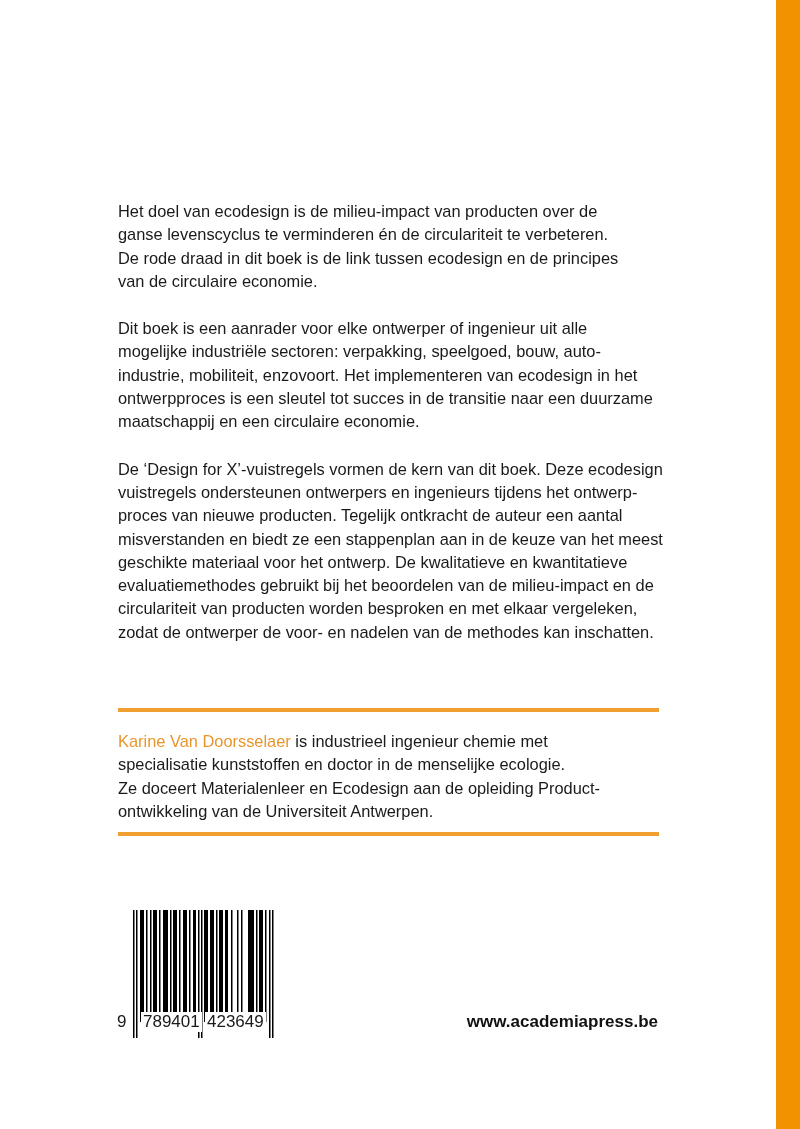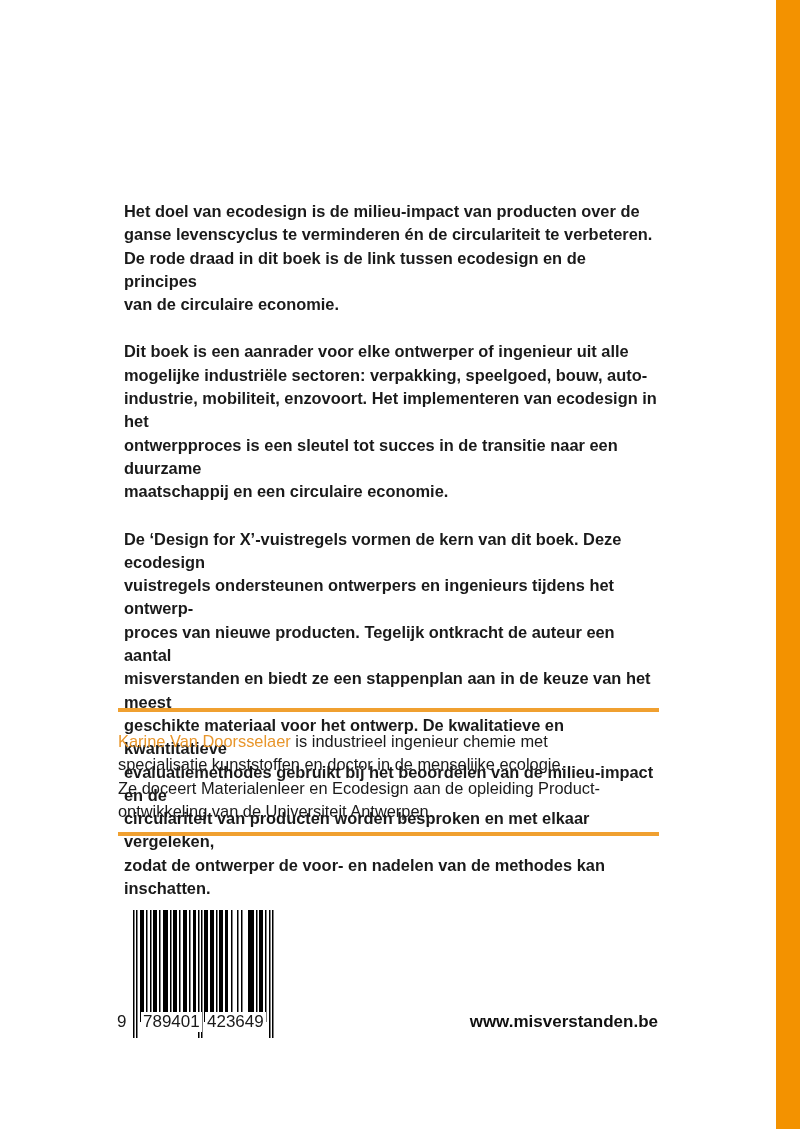--- a/index.html
+++ b/index.html
@@ -1,20 +1,20 @@
 <!DOCTYPE html>
 <html><head>
 <meta charset="utf-8">
 <style>
   html, body { margin: 0; padding: 0; }
   body { width: 800px; height: 1129px; background: #ffffff; position: relative; overflow: hidden;
          font-family: "Liberation Sans", sans-serif; color: #1a1a1a; }
   .orange-strip { position: absolute; top: 0; right: 0; width: 24px; height: 1129px; background: #f39200; }
   .content { position: absolute; left: 118px; top: 200px; width: 545px; }
-  .para { font-size: 16.4px; line-height: 23.3px; margin: 0 0 24px 6px; white-space: pre-line; font-weight: bold; }
+  .para { font-size: 16.4px; line-height: 23.3px; margin: 0 0 24px 0; white-space: pre-line; }
   .rule { position: absolute; left: 118px; width: 541px; height: 4px; background: #f0a030; }
   .author-block { position: absolute; left: 118px; top: 730px; width: 545px; font-size: 16.4px; line-height: 23.3px; white-space: pre-line; }
   .author-name { color: #e8962c; font-weight: normal; }
   .barcode { position: absolute; left: 115px; top: 910px; width: 180px; height: 128px; }
   .isbn { position: absolute; top: 1012px; font-size: 17px; font-family: "Liberation Sans", sans-serif; background: #fff; padding: 0 2px; }
   .website { position: absolute; right: 142px; top: 1012px; font-size: 17px; font-weight: bold; color: #111; }
 </style>
 </head>
 <body>
 
@@ -80,13 +80,13 @@
     <rect x="144" y="0" width="4" height="112"></rect>
       <rect x="150" y="0" width="1.5" height="112"></rect>
     <rect x="154" y="0" width="1.5" height="128"></rect>
       <rect x="157" y="0" width="1.5" height="128"></rect>
   </g>
 </svg>
 <span class="isbn" style="left:115px">9</span>
 <span class="isbn" style="left:141px">789401</span>
 <span class="isbn" style="left:205px">423649</span>
 
-<span class="website">www.misverstanden.be</span>
+<span class="website">www.academiapress.be</span>
 
 </body></html>

